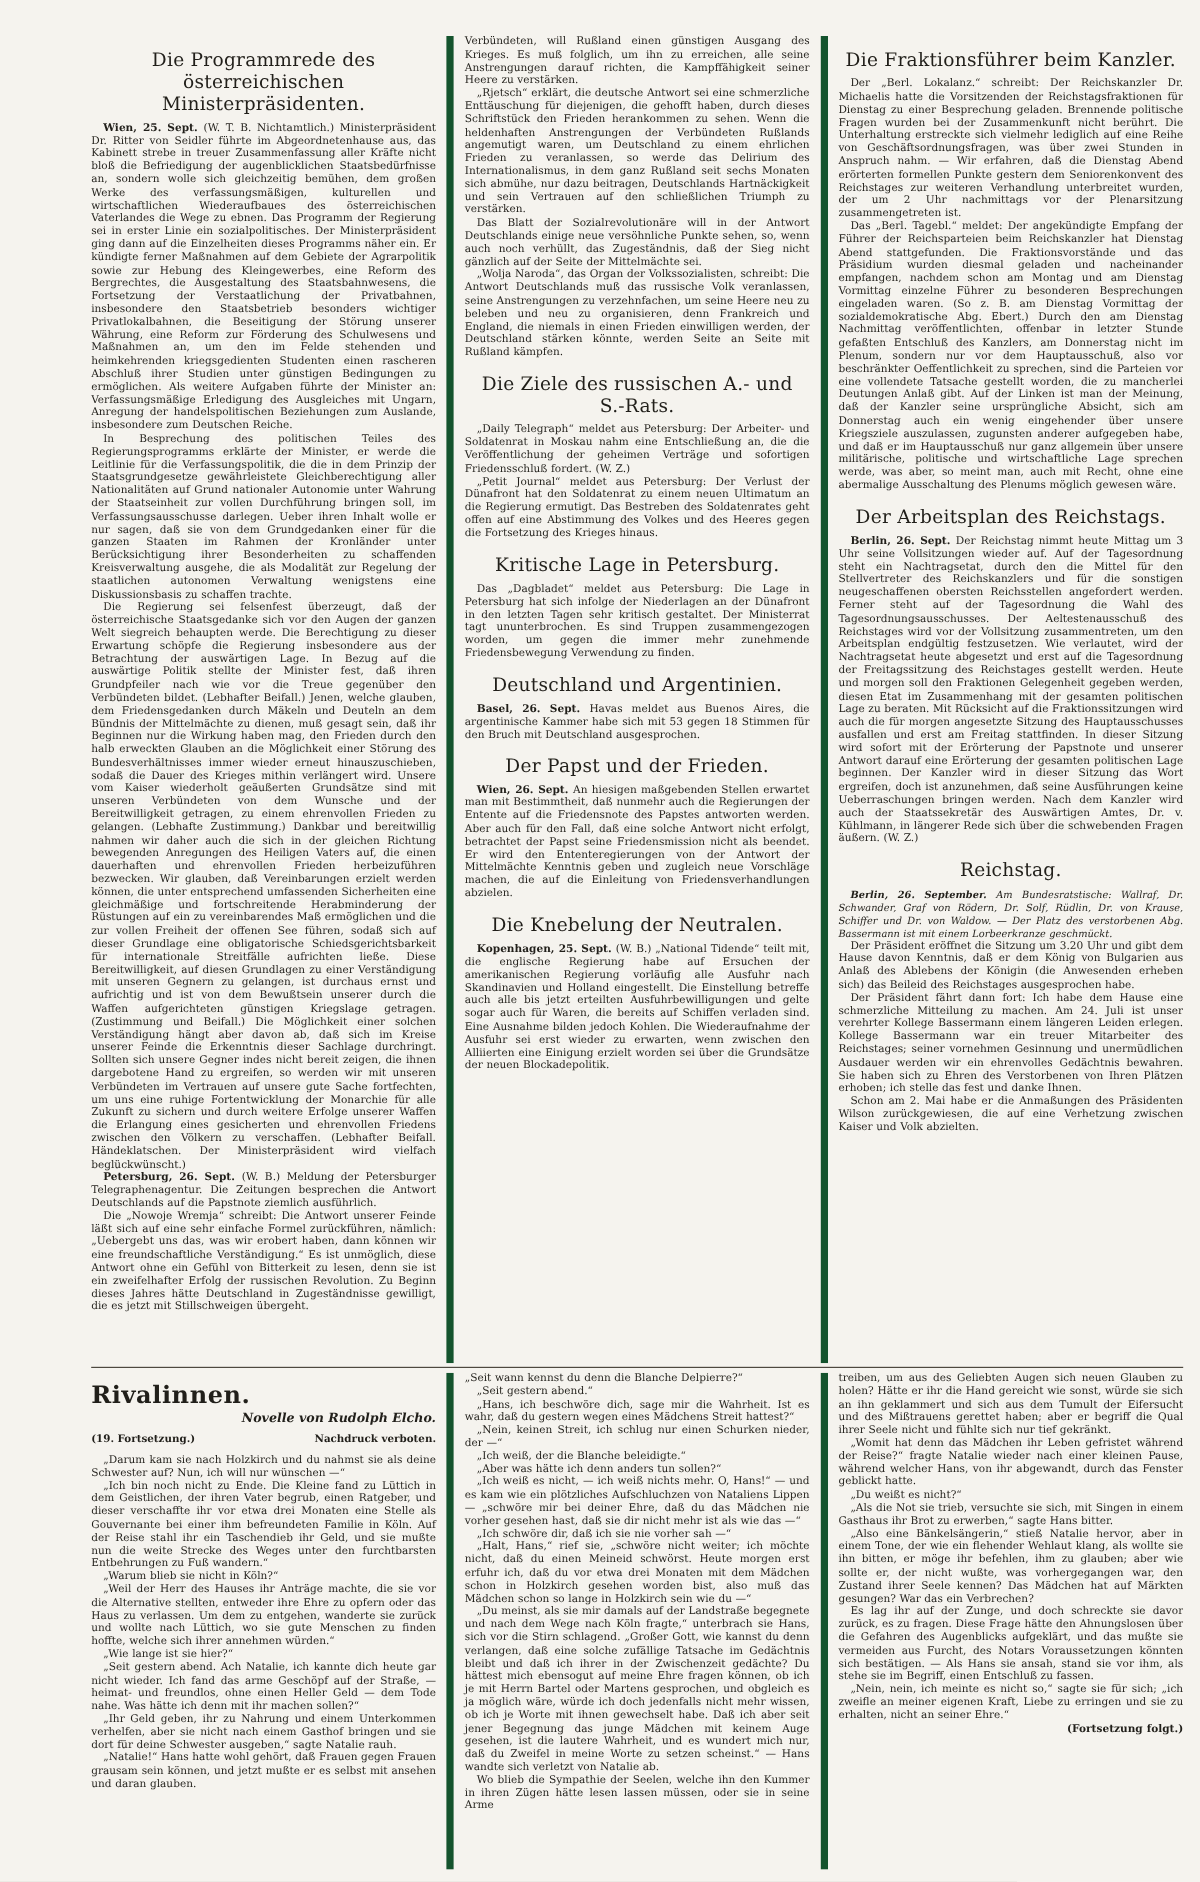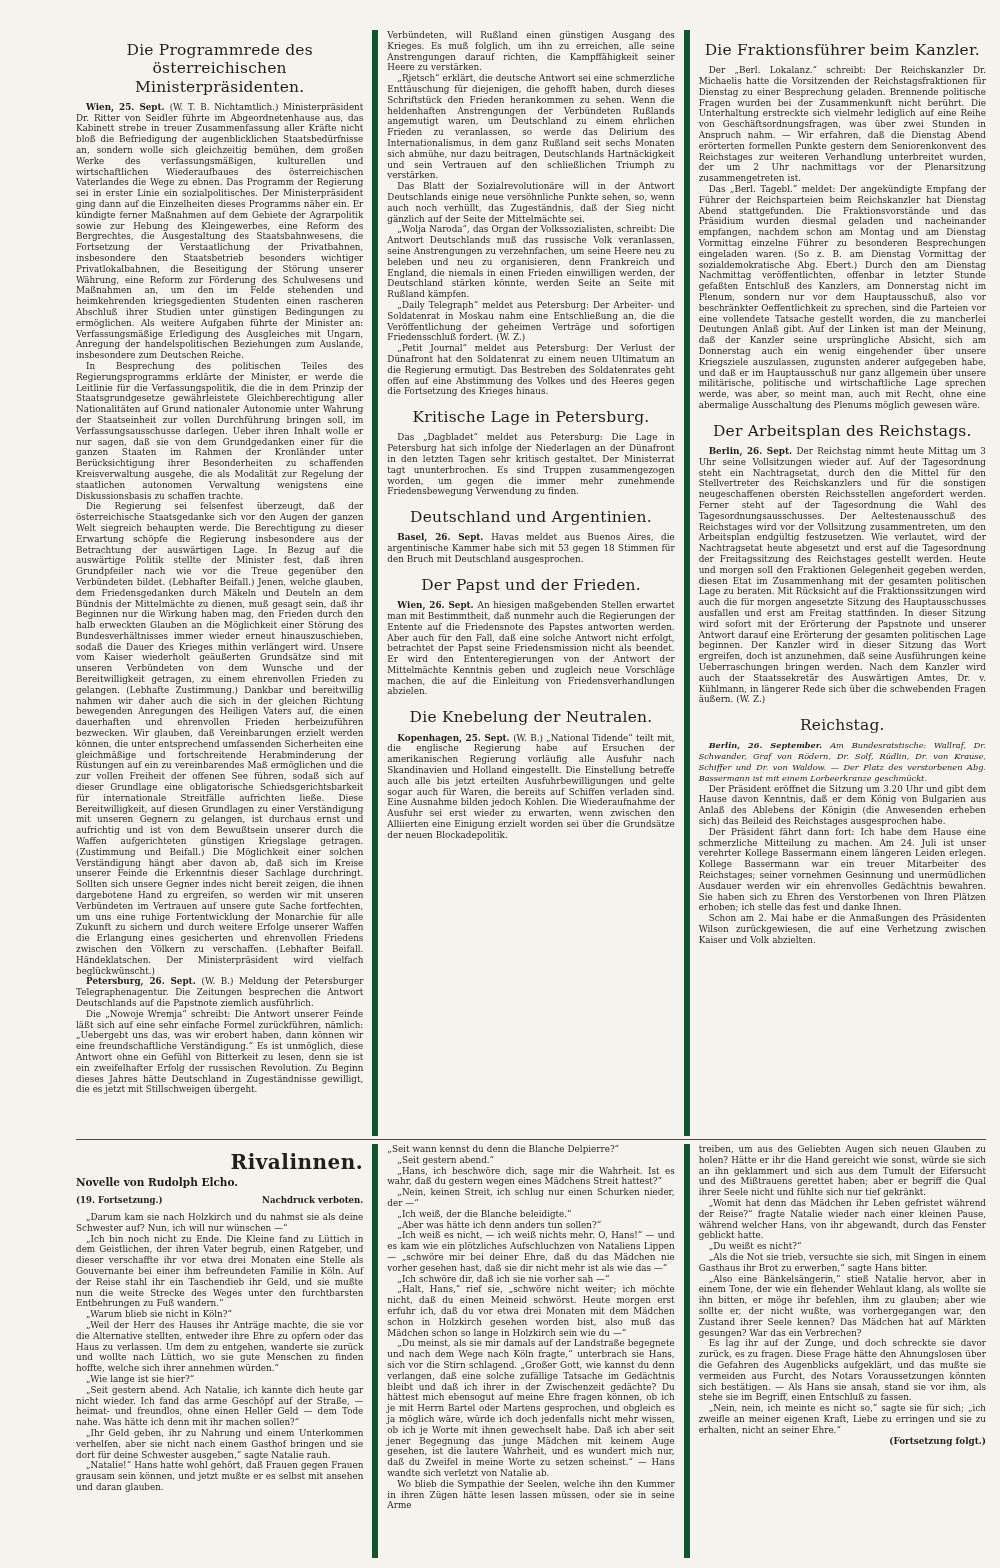--- a/index.html
+++ b/index.html
@@ -26,22 +26,22 @@
   .bp {
     font-size: 8.8px; line-height: 10.8px; text-align: justify;
     text-indent: 10px; margin: 0; word-spacing: 0.2px;
   }
   .bp b { font-weight: bold; }
   .ni { text-indent: 0; }
   .i  { font-style: italic; font-size: 8.2px; }
   .r  { text-align: right; }
   .bold { font-weight: bold; }
   .f-head { padding-top: 2px; }
-  .f-title { font-size: 20px; font-weight: bold; text-align: right; margin: 4px 0 2px 0; letter-spacing: 0.5px; }
-  .f-sub { font-size: 10.5px; font-weight: bold; text-align: left; margin: 0 0 7px 0; }
+  .f-title { font-size: 20px; font-weight: bold; text-align: left; margin: 4px 0 2px 0; letter-spacing: 0.5px; }
+  .f-sub { font-size: 10.5px; font-weight: bold; text-align: right; margin: 0 0 7px 0; font-style: italic; }
   .f-meta { display: flex; justify-content: space-between; font-size: 8.6px; margin: 0 0 7px 0; }
   .f-meta .fm-left { font-weight: bold; }
   .f-meta .fm-right { font-weight: bold; }
 </style>
 </head>
 <body>
 
 <div class="page">
   <div class="inner">
 
@@ -52,20 +52,21 @@
           <p class="bp">In Besprechung des politischen Teiles des Regierungsprogramms erklärte der Minister, er werde die Leitlinie für die Verfassungspolitik, die die in dem Prinzip der Staatsgrundgesetze gewährleistete Gleichberechtigung aller Nationalitäten auf Grund nationaler Autonomie unter Wahrung der Staatseinheit zur vollen Durchführung bringen soll, im Verfassungsausschusse darlegen. Ueber ihren Inhalt wolle er nur sagen, daß sie von dem Grundgedanken einer für die ganzen Staaten im Rahmen der Kronländer unter Berücksichtigung ihrer Besonderheiten zu schaffenden Kreisverwaltung ausgehe, die als Modalität zur Regelung der staatlichen autonomen Verwaltung wenigstens eine Diskussionsbasis zu schaffen trachte.</p>
           <p class="bp">Die Regierung sei felsenfest überzeugt, daß der österreichische Staatsgedanke sich vor den Augen der ganzen Welt siegreich behaupten werde. Die Berechtigung zu dieser Erwartung schöpfe die Regierung insbesondere aus der Betrachtung der auswärtigen Lage. In Bezug auf die auswärtige Politik stellte der Minister fest, daß ihren Grundpfeiler nach wie vor die Treue gegenüber den Verbündeten bildet. (Lebhafter Beifall.) Jenen, welche glauben, dem Friedensgedanken durch Mäkeln und Deuteln an dem Bündnis der Mittelmächte zu dienen, muß gesagt sein, daß ihr Beginnen nur die Wirkung haben mag, den Frieden durch den halb erweckten Glauben an die Möglichkeit einer Störung des Bundesverhältnisses immer wieder erneut hinauszuschieben, sodaß die Dauer des Krieges mithin verlängert wird. Unsere vom Kaiser wiederholt geäußerten Grundsätze sind mit unseren Verbündeten von dem Wunsche und der Bereitwilligkeit getragen, zu einem ehrenvollen Frieden zu gelangen. (Lebhafte Zustimmung.) Dankbar und bereitwillig nahmen wir daher auch die sich in der gleichen Richtung bewegenden Anregungen des Heiligen Vaters auf, die einen dauerhaften und ehrenvollen Frieden herbeizuführen bezwecken. Wir glauben, daß Vereinbarungen erzielt werden können, die unter entsprechend umfassenden Sicherheiten eine gleichmäßige und fortschreitende Herabminderung der Rüstungen auf ein zu vereinbarendes Maß ermöglichen und die zur vollen Freiheit der offenen See führen, sodaß sich auf dieser Grundlage eine obligatorische Schiedsgerichtsbarkeit für internationale Streitfälle aufrichten ließe. Diese Bereitwilligkeit, auf diesen Grundlagen zu einer Verständigung mit unseren Gegnern zu gelangen, ist durchaus ernst und aufrichtig und ist von dem Bewußtsein unserer durch die Waffen aufgerichteten günstigen Kriegslage getragen. (Zustimmung und Beifall.) Die Möglichkeit einer solchen Verständigung hängt aber davon ab, daß sich im Kreise unserer Feinde die Erkenntnis dieser Sachlage durchringt. Sollten sich unsere Gegner indes nicht bereit zeigen, die ihnen dargebotene Hand zu ergreifen, so werden wir mit unseren Verbündeten im Vertrauen auf unsere gute Sache fortfechten, um uns eine ruhige Fortentwicklung der Monarchie für alle Zukunft zu sichern und durch weitere Erfolge unserer Waffen die Erlangung eines gesicherten und ehrenvollen Friedens zwischen den Völkern zu verschaffen. (Lebhafter Beifall. Händeklatschen. Der Ministerpräsident wird vielfach beglückwünscht.)</p>
           <p class="bp"><b>Petersburg, 26. Sept. </b>(W. B.) Meldung der Petersburger Telegraphenagentur. Die Zeitungen besprechen die Antwort Deutschlands auf die Papstnote ziemlich ausführlich.</p>
           <p class="bp">Die „Nowoje Wremja“ schreibt: Die Antwort unserer Feinde läßt sich auf eine sehr einfache Formel zurückführen, nämlich: „Uebergebt uns das, was wir erobert haben, dann können wir eine freundschaftliche Verständigung.“ Es ist unmöglich, diese Antwort ohne ein Gefühl von Bitterkeit zu lesen, denn sie ist ein zweifelhafter Erfolg der russischen Revolution. Zu Beginn dieses Jahres hätte Deutschland in Zugeständnisse gewilligt, die es jetzt mit Stillschweigen übergeht.</p>
         </div>
       <div class="col">
           <p class="bp ni">Verbündeten, will Rußland einen günstigen Ausgang des Krieges. Es muß folglich, um ihn zu erreichen, alle seine Anstrengungen darauf richten, die Kampffähigkeit seiner Heere zu verstärken.</p>
           <p class="bp">„Rjetsch“ erklärt, die deutsche Antwort sei eine schmerzliche Enttäuschung für diejenigen, die gehofft haben, durch dieses Schriftstück den Frieden herankommen zu sehen. Wenn die heldenhaften Anstrengungen der Verbündeten Rußlands angemutigt waren, um Deutschland zu einem ehrlichen Frieden zu veranlassen, so werde das Delirium des Internationalismus, in dem ganz Rußland seit sechs Monaten sich abmühe, nur dazu beitragen, Deutschlands Hartnäckigkeit und sein Vertrauen auf den schließlichen Triumph zu verstärken.</p>
           <p class="bp">Das Blatt der Sozialrevolutionäre will in der Antwort Deutschlands einige neue versöhnliche Punkte sehen, so, wenn auch noch verhüllt, das Zugeständnis, daß der Sieg nicht gänzlich auf der Seite der Mittelmächte sei.</p>
           <p class="bp">„Wolja Naroda“, das Organ der Volkssozialisten, schreibt: Die Antwort Deutschlands muß das russische Volk veranlassen, seine Anstrengungen zu verzehnfachen, um seine Heere neu zu beleben und neu zu organisieren, denn Frankreich und England, die niemals in einen Frieden einwilligen werden, der Deutschland stärken könnte, werden Seite an Seite mit Rußland kämpfen.</p>
+          <h3 class="art-head">Die Ziele des russischen A.- und S.-Rats.</h3>
           <p class="bp">„Daily Telegraph“ meldet aus Petersburg: Der Arbeiter- und Soldatenrat in Moskau nahm eine Entschließung an, die die Veröffentlichung der geheimen Verträge und sofortigen Friedensschluß fordert. (W. Z.)</p>
           <p class="bp">„Petit Journal“ meldet aus Petersburg: Der Verlust der Dünafront hat den Soldatenrat zu einem neuen Ultimatum an die Regierung ermutigt. Das Bestreben des Soldatenrates geht offen auf eine Abstimmung des Volkes und des Heeres gegen die Fortsetzung des Krieges hinaus.</p>
           <h3 class="art-head">Kritische Lage in Petersburg.</h3>
           <p class="bp">Das „Dagbladet“ meldet aus Petersburg: Die Lage in Petersburg hat sich infolge der Niederlagen an der Dünafront in den letzten Tagen sehr kritisch gestaltet. Der Ministerrat tagt ununterbrochen. Es sind Truppen zusammengezogen worden, um gegen die immer mehr zunehmende Friedensbewegung Verwendung zu finden.</p>
           <h3 class="art-head">Deutschland und Argentinien.</h3>
           <p class="bp"><b>Basel, 26. Sept. </b>Havas meldet aus Buenos Aires, die argentinische Kammer habe sich mit 53 gegen 18 Stimmen für den Bruch mit Deutschland ausgesprochen.</p>
           <h3 class="art-head">Der Papst und der Frieden.</h3>
           <p class="bp"><b>Wien, 26. Sept. </b>An hiesigen maßgebenden Stellen erwartet man mit Bestimmtheit, daß nunmehr auch die Regierungen der Entente auf die Friedensnote des Papstes antworten werden. Aber auch für den Fall, daß eine solche Antwort nicht erfolgt, betrachtet der Papst seine Friedensmission nicht als beendet. Er wird den Ententeregierungen von der Antwort der Mittelmächte Kenntnis geben und zugleich neue Vorschläge machen, die auf die Einleitung von Friedensverhandlungen abzielen.</p>
           <h3 class="art-head">Die Knebelung der Neutralen.</h3>
           <p class="bp"><b>Kopenhagen, 25. Sept. </b>(W. B.) „National Tidende“ teilt mit, die englische Regierung habe auf Ersuchen der amerikanischen Regierung vorläufig alle Ausfuhr nach Skandinavien und Holland eingestellt. Die Einstellung betreffe auch alle bis jetzt erteilten Ausfuhrbewilligungen und gelte sogar auch für Waren, die bereits auf Schiffen verladen sind. Eine Ausnahme bilden jedoch Kohlen. Die Wiederaufnahme der Ausfuhr sei erst wieder zu erwarten, wenn zwischen den Alliierten eine Einigung erzielt worden sei über die Grundsätze der neuen Blockadepolitik.</p>

